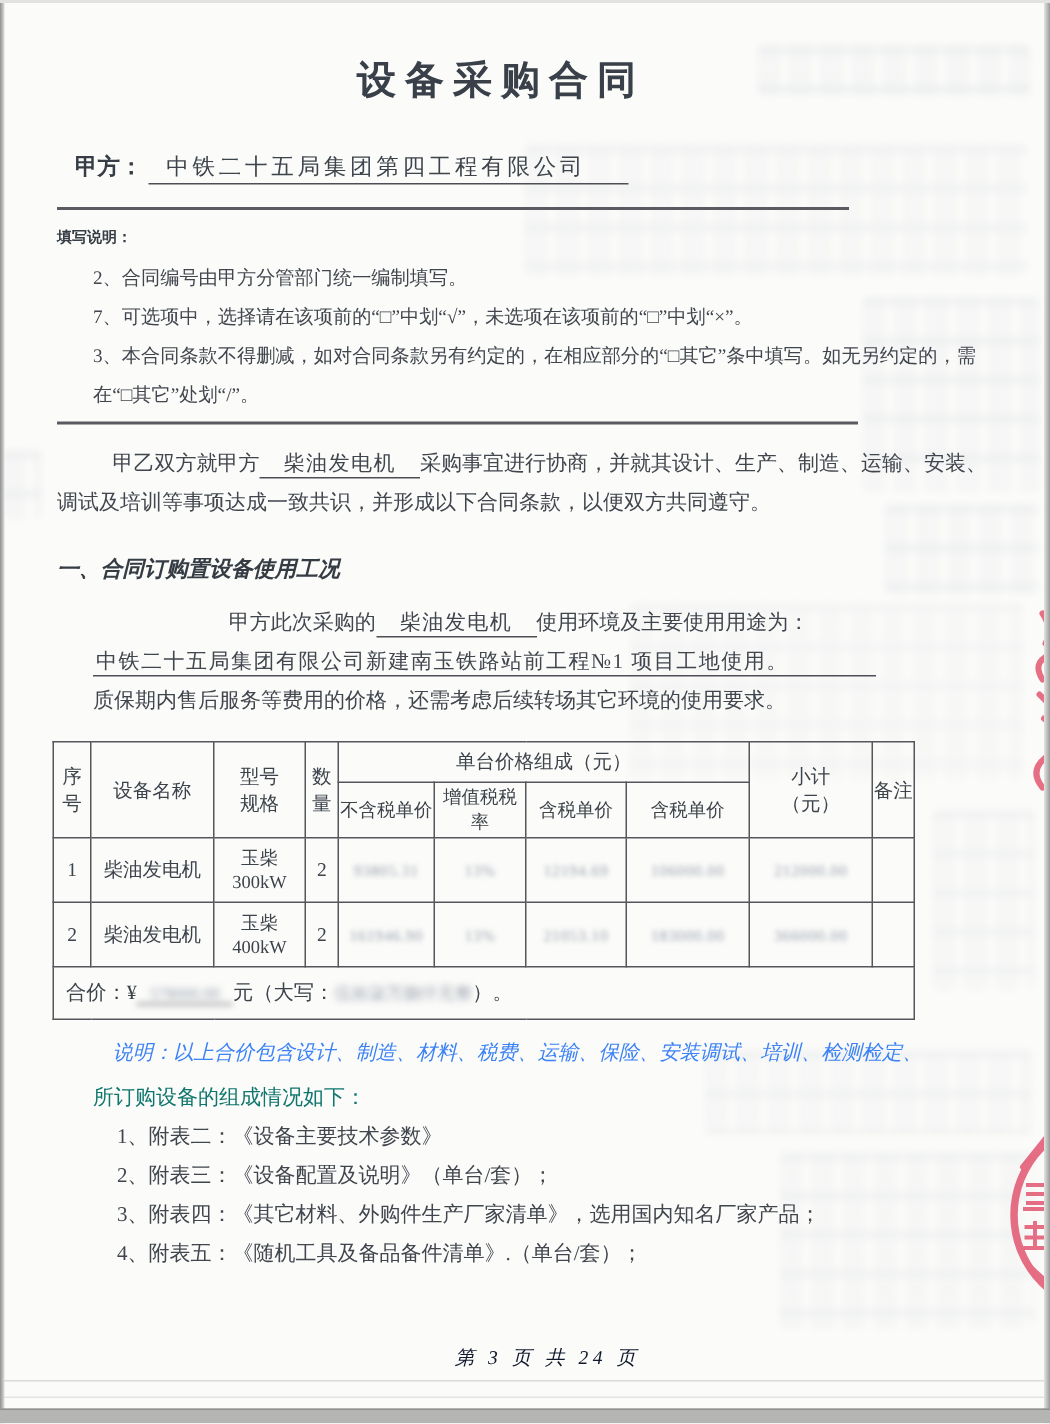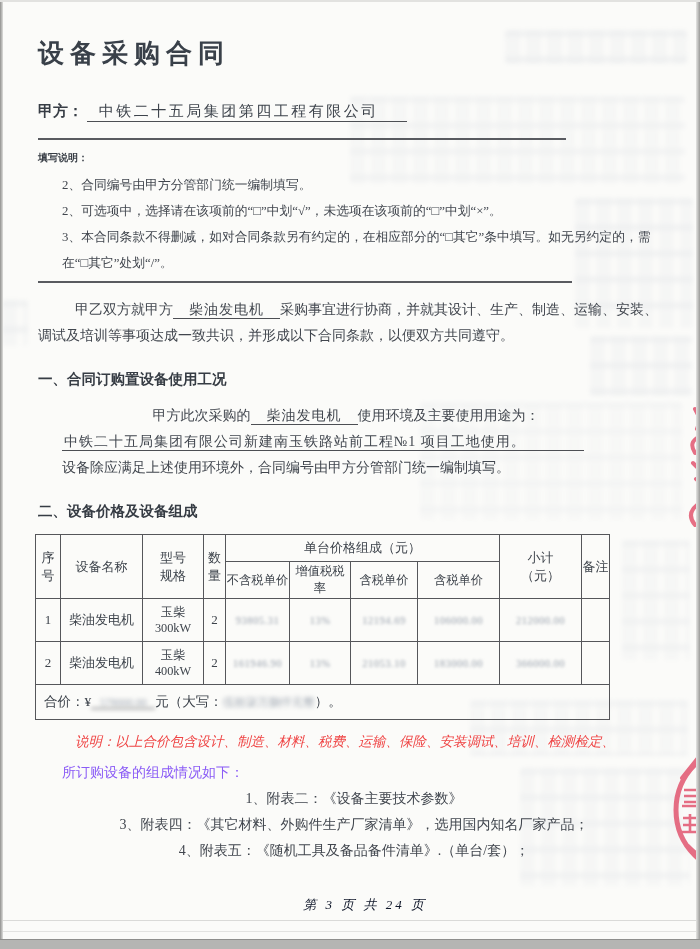--- a/index.html
+++ b/index.html
@@ -4,25 +4,25 @@
 <style>
   html,body{margin:0;padding:0;}
   .page{
     position:relative;width:700px;height:949px;overflow:hidden;
     background:#fbfbf9;
     font-family:"Liberation Serif",serif;
     color:#42474f;
   }
   .content{position:absolute;left:38px;top:0;width:592px;}
   .doc-title{
-    margin-top:36px;
+    margin-top:36px;text-align:center;
     font-family:"Liberation Sans",sans-serif;
     font-size:26px;font-weight:600;letter-spacing:6px;color:#394049;
   }
-  .party-row{margin-top:31px;font-size:15px;white-space:nowrap;}
+  .party-row{margin-top:31px;font-size:15px;white-space:nowrap;margin-left:12px;}
   .party-row:first-of-type{margin-top:33px;}
   .party-label{font-family:"Liberation Sans",sans-serif;font-weight:700;color:#373d45;}
   .party-name{
     border-bottom:1.5px solid #4d4f54;padding:0 28px 2px 12px;
     letter-spacing:2.5px;color:#3e444c;
   }
   .hr1{margin-top:17px;width:528px;border-top:2px solid #595b60;height:0;}
   .hr2{margin-top:5px;width:534px;border-top:2px solid #595b60;height:0;}
   .instr-heading{margin-top:11px;font-family:"Liberation Sans",sans-serif;font-weight:700;font-size:10px;color:#373d45;}
   .instr-item{margin-left:24px;margin-top:0;line-height:26px;font-size:12.8px;white-space:nowrap;color:#41464e;}
@@ -30,39 +30,39 @@
   .para{font-size:14px;line-height:26px;white-space:nowrap;color:#41464e;}
   .indent1{padding-left:37px;}
   .indent2{margin-left:24px;}
   .p-top{margin-top:14px;text-align:center;}
   .blank{
     border-bottom:1.5px solid #4d4f54;padding:0 16px 1px 16px;letter-spacing:1px;
   }
   .blank-wide{border-bottom:1.5px solid #4d4f54;padding:0 58px 1px 2px;letter-spacing:1px;}
   .sec-heading{
     margin-top:21px;font-family:"Liberation Sans",sans-serif;
-    font-weight:700;font-size:14.5px;color:#363c44;white-space:nowrap;
+    font-weight:700;font-size:14.5px;color:#363c44;white-space:nowrap;font-style:italic;
   }
   table.price{
     margin-top:13px;margin-left:-3px;border-collapse:collapse;table-layout:fixed;
     width:574px;font-size:13px;color:#3d434b;
   }
   table.price td{border:1px solid #55565a;text-align:center;vertical-align:middle;padding:1px 0;overflow:hidden;}
   table.price .hrow1 td{height:24px;font-size:13px;}
   table.price .hrow2 td{height:28px;font-size:12.3px;}
   table.price .drow td{height:40px;}
   table.price .small{font-size:12.3px;}
   .rdct{filter:blur(1.8px);color:#98a0ac;font-size:10.5px;letter-spacing:.5px;}
   .total-cell{text-align:left !important;padding:6px 4px 6px 8px !important;font-size:13.5px;height:22px;white-space:nowrap;}
   .rdct-amount{display:inline-block;min-width:64px;border-bottom:1px solid #55565a;filter:blur(2px);color:#99a1ad;font-size:11px;text-align:center;}
   .rdct-cn{display:inline-block;min-width:92px;filter:blur(2.2px);color:#99a1ad;font-size:11.5px;text-align:center;}
-  .note-line{font-size:13.5px;line-height:25px;font-style:italic;white-space:nowrap;color:#ef4444;}
+  .note-line{font-size:13.5px;line-height:25px;font-style:italic;white-space:nowrap;color:#3b82f6;}
   .note-top{margin-top:9px;}
-  .attach-item{margin-left:40px;line-height:26px;font-size:14px;white-space:nowrap;color:#41464e;text-align:center;}
-  .attach-intro{margin-left:24px;margin-top:6px;line-height:26px;font-size:14px;white-space:nowrap;color:#8b5cf6;}
+  .attach-item{margin-left:40px;line-height:26px;font-size:14px;white-space:nowrap;color:#41464e;}
+  .attach-intro{margin-left:24px;margin-top:6px;line-height:26px;font-size:14px;white-space:nowrap;color:#0f766e;}
   .page-footer{
     position:absolute;top:896px;left:15px;width:700px;text-align:center;
     font-size:13px;letter-spacing:3px;color:#0f172a;font-style:italic;
   }
   
   .edge-left{position:absolute;left:0;top:0;width:3px;height:100%;background:linear-gradient(90deg,#90908e,#dededc);}
   .edge-right{position:absolute;right:0;top:0;width:4px;height:100%;background:linear-gradient(270deg,#9a9a98,#e5e5e3);}
   .edge-top{position:absolute;left:0;top:0;width:100%;height:2px;background:#e2e2e0;}
   .edge-bottom{position:absolute;bottom:0;left:0;width:100%;height:9px;background:#b5b5b3;border-top:1px solid #8f8f8d;}
   .scanline1{position:absolute;left:0;top:920px;width:100%;height:1px;background:#dadad8;}
@@ -98,42 +98,41 @@
     <div class="party-row">
       <span class="party-label">甲方：</span>
       <span class="party-name">中铁二十五局集团第四工程有限公司</span>
     </div>
 
 
     <div class="hr1"></div>
 
     <div class="instr-heading">填写说明：</div>
     <div class="instr-item instr-first">2、合同编号由甲方分管部门统一编制填写。</div>
-    <div class="instr-item">2、可选项中，选择请在该项前的“□”中划“√”，未选项在该项前的“□”中划“×”。</div>
+    <div class="instr-item">7、可选项中，选择请在该项前的“□”中划“√”，未选项在该项前的“□”中划“×”。</div>
     <div class="instr-item">3、本合同条款不得删减，如对合同条款另有约定的，在相应部分的“□其它”条中填写。如无另约定的，需</div>
     <div class="instr-item">在“□其它”处划“/”。</div>
 
     <div class="hr2"></div>
 
     <div class="para p-top indent1">
       <span>甲乙双方就甲方</span><span class="blank">柴油发电机</span><span>采购事宜进行协商，并就其设计、生产、制造、运输、安装、</span>
     </div>
     <div class="para">调试及培训等事项达成一致共识，并形成以下合同条款，以便双方共同遵守。</div>
 
     <div class="sec-heading">一、合同订购置设备使用工况</div>
 
     <div class="para p-top indent2">
       <span>甲方此次采购的</span><span class="blank">柴油发电机</span><span>使用环境及主要使用用途为：</span>
     </div>
     <div class="para indent2">
       <span class="blank-wide">中铁二十五局集团有限公司新建南玉铁路站前工程№1 项目工地使用。</span>
     </div>
-    <div class="para indent2">设备除应满足上述使用环境外，合同编号由甲方分管部门统一编制填写。</div>
-
-    <div class="sec-heading">二、设备价格及设备组成</div>
+    <div class="para indent2">质保期内售后服务等费用的价格，还需考虑后续转场其它环境的使用要求。</div>
+
 
     <table class="price">
       <colgroup>
         <col style="width:25px">
           <col style="width:82px">
           <col style="width:61px">
           <col style="width:22px">
         <col style="width:64px">
           <col style="width:61px">
           <col style="width:67px">
@@ -199,20 +198,21 @@
           </td>
         </tr>
       </tbody>
     </table>
 
     <div class="note-line note-top indent1">说明：以上合价包含设计、制造、材料、税费、运输、保险、安装调试、培训、检测检定、</div>
 
     <div class="attach-intro">所订购设备的组成情况如下：</div>
 
     <div class="attach-item">1、附表二：《设备主要技术参数》</div>
+    <div class="attach-item">2、附表三：《设备配置及说明》（单台/套）；</div>
     <div class="attach-item">3、附表四：《其它材料、外购件生产厂家清单》，选用国内知名厂家产品；</div>
     <div class="attach-item">4、附表五：《随机工具及备品备件清单》.（单台/套）；</div>
 
   </div>
 
   <div class="page-footer">第 3 页 共 24 页</div>
 
   <div class="stamp" style="top:403px;width:34px;height:128px;">
     <svg width="34" height="128" viewBox="0 0 34 128" xmlns="http://www.w3.org/2000/svg">
       <g stroke="#e25670" stroke-width="4" fill="none" stroke-linecap="round" opacity="0.85">

